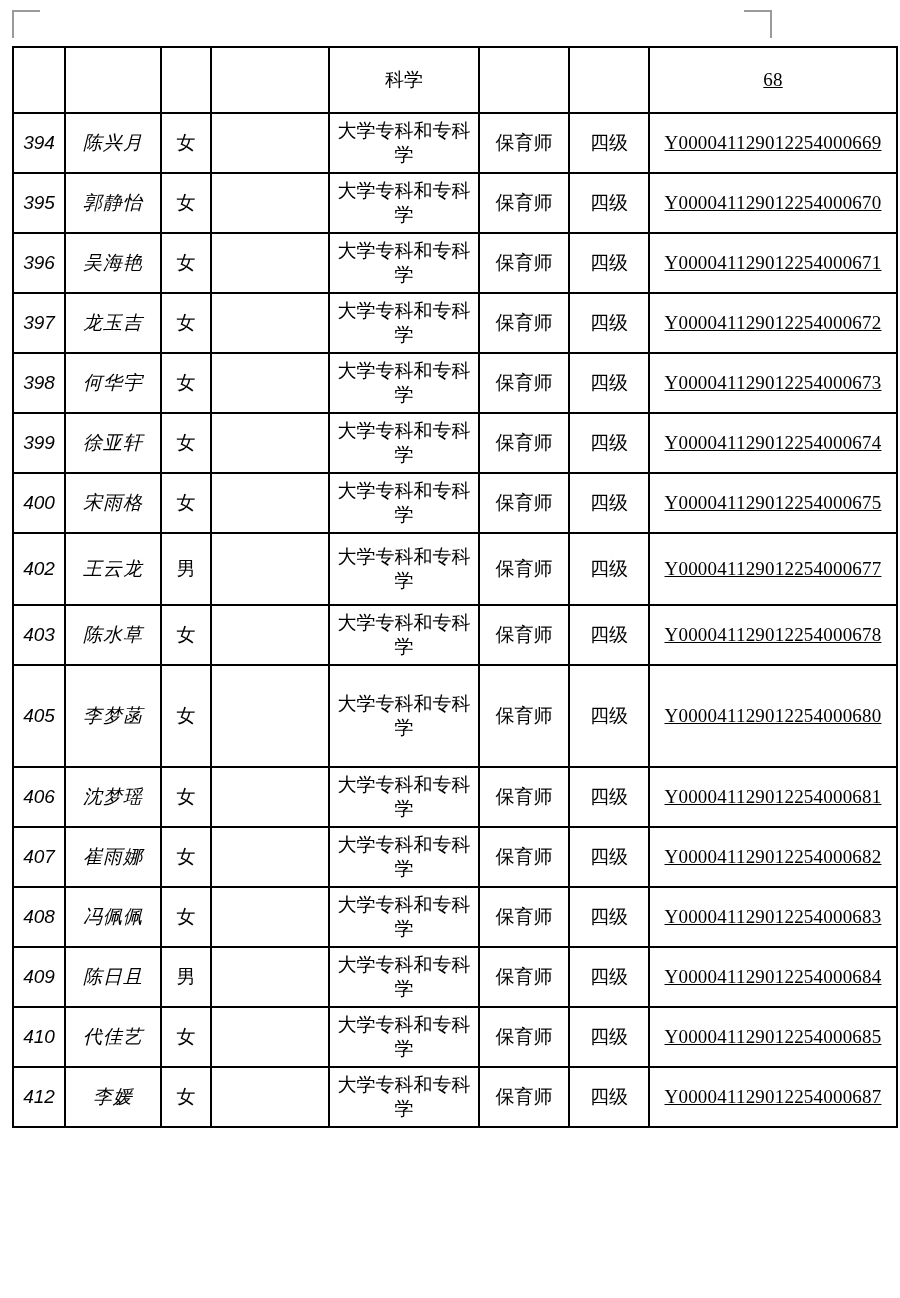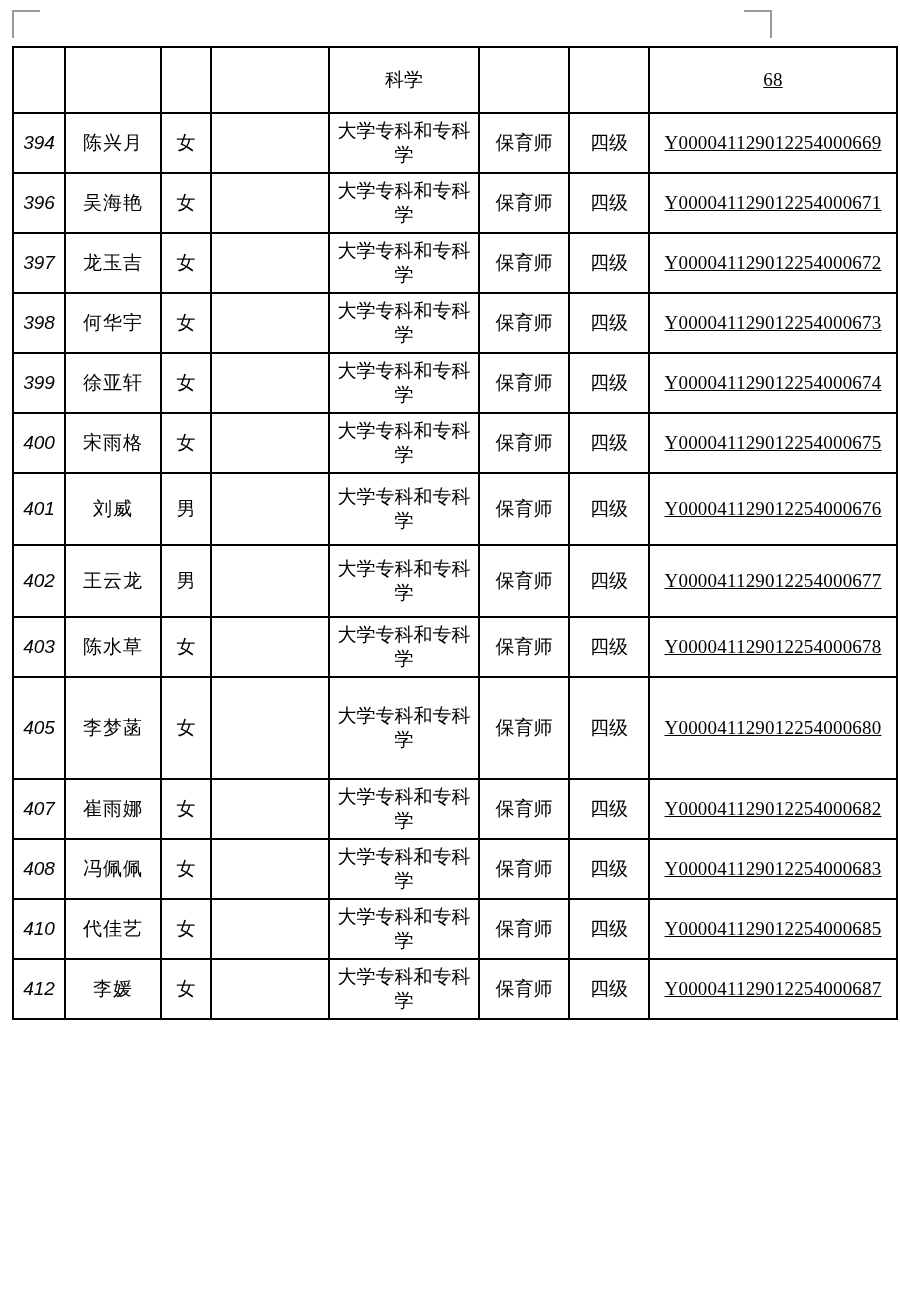--- a/index.html
+++ b/index.html
@@ -69,21 +69,21 @@
   col.c-seq   { width: 52px; }
   col.c-name  { width: 96px; }
   col.c-sex   { width: 50px; }
   col.c-blank { width: 118px; }
   col.c-edu   { width: 150px; }
   col.c-occ   { width: 90px; }
   col.c-level { width: 80px; }
   col.c-cert  { width: 248px; }
 
   td.seq   { font-size: 20px; font-style: italic; }
-  td.name  { font-size: 21px; letter-spacing: 1px; }
+  td.name  { font-size: 21px; letter-spacing: 1px; font-style: italic; }
   td.sex   { font-size: 20px; }
   td.edu   { font-size: 19px; line-height: 1.3; }
   td.occ   { font-size: 20px; }
   td.level { font-size: 20px; }
   td.cert  {
     font-size: 20px;
     font-family: "Liberation Serif", serif;
     line-height: 1.2;
     letter-spacing: 0.2px;
     text-decoration: underline;
@@ -129,20 +129,30 @@
             <td class="seq">394</td>
             <td class="name">陈兴月</td>
             <td class="sex">女</td>
             <td class="blank"></td>
             <td class="edu">大学专科和专科学</td>
             <td class="occ">保育师</td>
             <td class="level">四级</td>
             <td class="cert">Y000041129012254000669</td>
           </tr>
           <tr class="row-std">
+            <td class="seq">395</td>
+            <td class="name">郭静怡</td>
+            <td class="sex">女</td>
+            <td class="blank"></td>
+            <td class="edu">大学专科和专科学</td>
+            <td class="occ">保育师</td>
+            <td class="level">四级</td>
+            <td class="cert">Y000041129012254000670</td>
+          </tr>
+          <tr class="row-std">
             <td class="seq">396</td>
             <td class="name">吴海艳</td>
             <td class="sex">女</td>
             <td class="blank"></td>
             <td class="edu">大学专科和专科学</td>
             <td class="occ">保育师</td>
             <td class="level">四级</td>
             <td class="cert">Y000041129012254000671</td>
           </tr>
           <tr class="row-std">
@@ -177,30 +187,20 @@
           </tr>
           <tr class="row-std">
             <td class="seq">400</td>
             <td class="name">宋雨格</td>
             <td class="sex">女</td>
             <td class="blank"></td>
             <td class="edu">大学专科和专科学</td>
             <td class="occ">保育师</td>
             <td class="level">四级</td>
             <td class="cert">Y000041129012254000675</td>
-          </tr>
-          <tr class="row-mid">
-            <td class="seq">401</td>
-            <td class="name">刘威</td>
-            <td class="sex">男</td>
-            <td class="blank"></td>
-            <td class="edu">大学专科和专科学</td>
-            <td class="occ">保育师</td>
-            <td class="level">四级</td>
-            <td class="cert">Y000041129012254000676</td>
           </tr>
           <tr class="row-mid">
             <td class="seq">402</td>
             <td class="name">王云龙</td>
             <td class="sex">男</td>
             <td class="blank"></td>
             <td class="edu">大学专科和专科学</td>
             <td class="occ">保育师</td>
             <td class="level">四级</td>
             <td class="cert">Y000041129012254000677</td>
@@ -219,38 +219,58 @@
             <td class="seq">405</td>
             <td class="name">李梦菡</td>
             <td class="sex">女</td>
             <td class="blank"></td>
             <td class="edu">大学专科和专科学</td>
             <td class="occ">保育师</td>
             <td class="level">四级</td>
             <td class="cert">Y000041129012254000680</td>
           </tr>
           <tr class="row-std">
+            <td class="seq">406</td>
+            <td class="name">沈梦瑶</td>
+            <td class="sex">女</td>
+            <td class="blank"></td>
+            <td class="edu">大学专科和专科学</td>
+            <td class="occ">保育师</td>
+            <td class="level">四级</td>
+            <td class="cert">Y000041129012254000681</td>
+          </tr>
+          <tr class="row-std">
             <td class="seq">407</td>
             <td class="name">崔雨娜</td>
             <td class="sex">女</td>
             <td class="blank"></td>
             <td class="edu">大学专科和专科学</td>
             <td class="occ">保育师</td>
             <td class="level">四级</td>
             <td class="cert">Y000041129012254000682</td>
           </tr>
           <tr class="row-std">
             <td class="seq">408</td>
             <td class="name">冯佩佩</td>
             <td class="sex">女</td>
             <td class="blank"></td>
             <td class="edu">大学专科和专科学</td>
             <td class="occ">保育师</td>
             <td class="level">四级</td>
             <td class="cert">Y000041129012254000683</td>
+          </tr>
+          <tr class="row-std">
+            <td class="seq">409</td>
+            <td class="name">陈日且</td>
+            <td class="sex">男</td>
+            <td class="blank"></td>
+            <td class="edu">大学专科和专科学</td>
+            <td class="occ">保育师</td>
+            <td class="level">四级</td>
+            <td class="cert">Y000041129012254000684</td>
           </tr>
           <tr class="row-std">
             <td class="seq">410</td>
             <td class="name">代佳艺</td>
             <td class="sex">女</td>
             <td class="blank"></td>
             <td class="edu">大学专科和专科学</td>
             <td class="occ">保育师</td>
             <td class="level">四级</td>
             <td class="cert">Y000041129012254000685</td>

